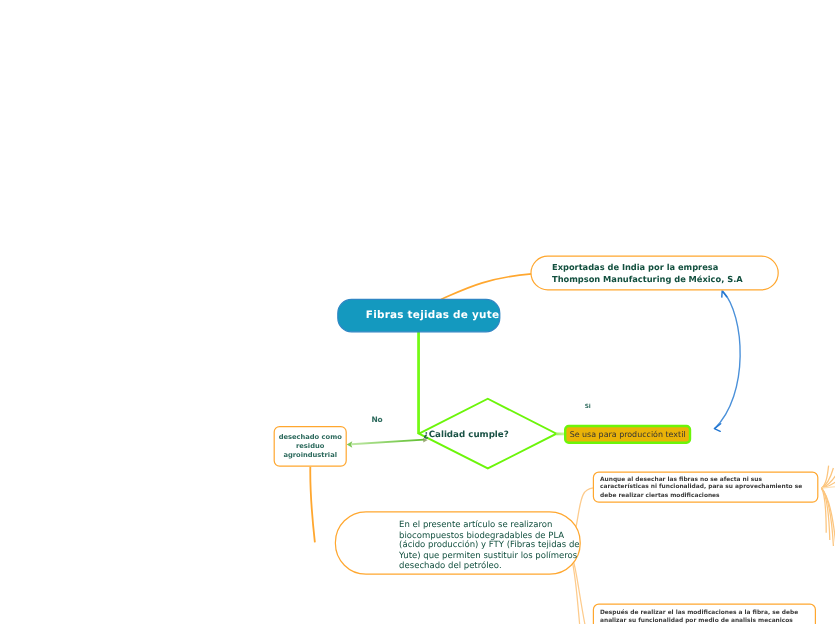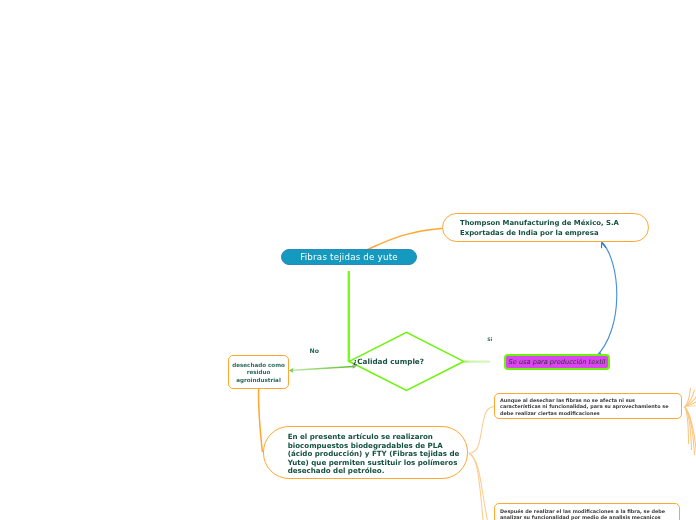--- a/index.html
+++ b/index.html
@@ -9,50 +9,50 @@
   #canvas{position:absolute;left:0;top:0;width:696px;height:520px;
           -webkit-font-smoothing:antialiased;filter:opacity(1);}
   svg.edges{position:absolute;left:0;top:0;width:696px;height:520px;overflow:visible;}
 
   .node{position:absolute;box-sizing:border-box;display:flex;align-items:center;
         justify-content:center;filter:opacity(1);}
   .node > span{display:block;}
   .ln{display:block;white-space:nowrap;}
 
   
-  #n-root{left:281px;top:249px;width:136px;height:16px;border-radius:12px;
+  #n-root{left:281px;top:249px;width:136px;height:28px;border-radius:12px;
           background:#1499bf;border:1px solid #2f86c4;
-          color:#ffffff;font-weight:normal;font-size:8.7px;letter-spacing:.2px;}
+          color:#ffffff;font-weight:bold;font-size:8.7px;letter-spacing:.2px;justify-content:flex-end;}
 
   
   .obox{border:1.8px solid #ffa72f;background:#ffffff;}
 
   #n-exportadas{left:442px;top:213px;width:207px;height:29px;border-radius:15px;
                 color:#13503f;font-weight:bold;font-size:6.9px;line-height:10px;
                 justify-content:flex-start;padding-left:17px;}
 
   #n-desechado{left:228px;top:355px;width:61px;height:34px;border-radius:5px;
                color:#2d6a5d;font-weight:bold;font-size:5.6px;line-height:7.6px;
                text-align:center;padding-top:2px;}
 
-  #n-articulo{left:263px;top:426px;width:205px;height:53px;border-radius:26px;
-              color:#13503f;font-weight:bold;font-size:7.1px;line-height:8.4px;
-              justify-content:center;padding-left:16px;padding-top:4px;}
+  #n-articulo{left:279px;top:426px;width:205px;height:53px;border-radius:26px;
+              color:#13503f;font-weight:normal;font-size:7.1px;line-height:8.4px;
+              justify-content:flex-end;padding-left:16px;padding-top:4px;}
 
   #n-aunque{left:494px;top:393px;width:188px;height:26px;border-radius:5px;
             color:#3b3b3b;font-weight:bold;font-size:4.9px;line-height:6.55px;
             justify-content:flex-start;padding-left:5px;padding-top:1px;}
 
   #n-despues{left:494px;top:503px;width:186px;height:26px;border-radius:5px;
              color:#3b3b3b;font-weight:bold;font-size:4.9px;line-height:6.3px;
              align-items:flex-start;justify-content:flex-start;padding-left:5px;padding-top:3.6px;}
 
-  #n-textil{left:504px;top:354px;width:106px;height:16px;border-radius:4px;
-            border:2.1px solid #6cf50a;background:#d946ef;
-            color:#333333;font-size:6.62px;white-space:nowrap;font-style:italic;}
+  #n-textil{left:470px;top:354px;width:106px;height:16px;border-radius:4px;
+            border:2.1px solid #6cf50a;background:#eab308;
+            color:#333333;font-size:6.62px;white-space:nowrap;}
 
   #n-calidad-label{position:absolute;left:353px;top:356.5px;width:108px;filter:opacity(1);
                    color:#1a5245;font-weight:bold;font-size:7.25px;}
 
   .elabel{position:absolute;color:#2d6a5d;font-weight:bold;filter:opacity(1);}
   #lbl-no{left:309.5px;top:347px;font-size:6.2px;line-height:7px;}
   #lbl-si{left:487.2px;top:336.8px;font-size:4.8px;line-height:5px;}
 </style>
 </head>
 <body>
@@ -108,22 +108,22 @@
 
     <path d="M258.6,389 C258.2,412 260.2,432 262.4,452" fill="none" stroke="#ffa72f" stroke-width="1.5"></path>
   </svg>
 
   <div class="node" id="n-root">
     <span>Fibras tejidas de yute</span>
   </div>
 
   <div class="node obox" id="n-exportadas">
     <span>
+        <span class="ln">Exportadas de India por la empresa</span>
         <span class="ln">Thompson Manufacturing de México, S.A</span>
-        <span class="ln">Exportadas de India por la empresa</span>
       </span>
   </div>
 
   <div class="node obox" id="n-desechado">
     <span>
         <span class="ln">desechado como</span>
         <span class="ln">residuo</span>
         <span class="ln">agroindustrial</span>
       </span>
   </div>

